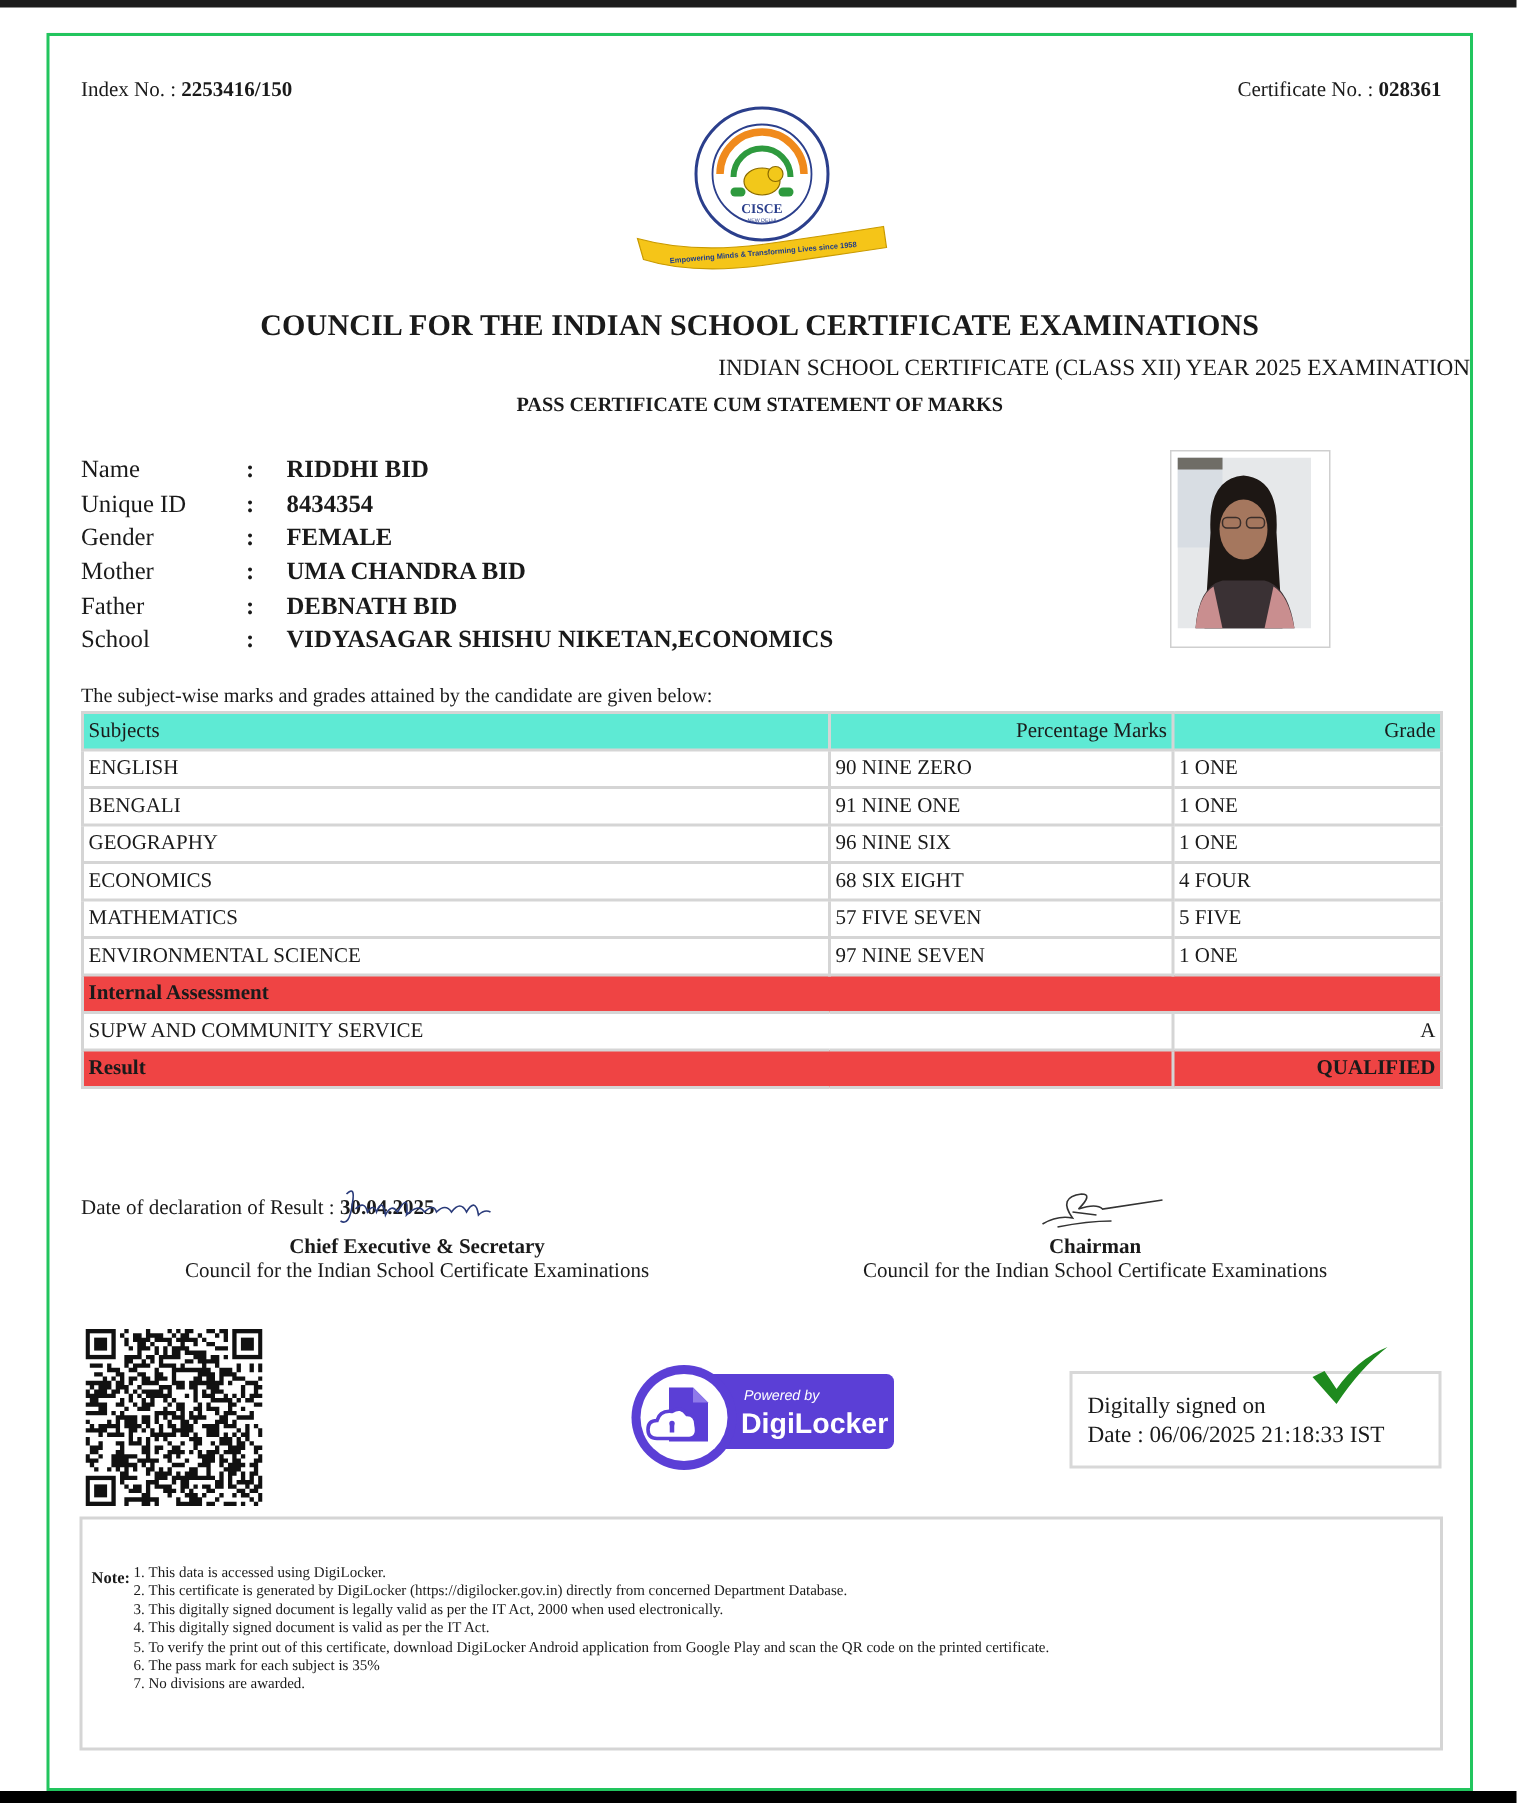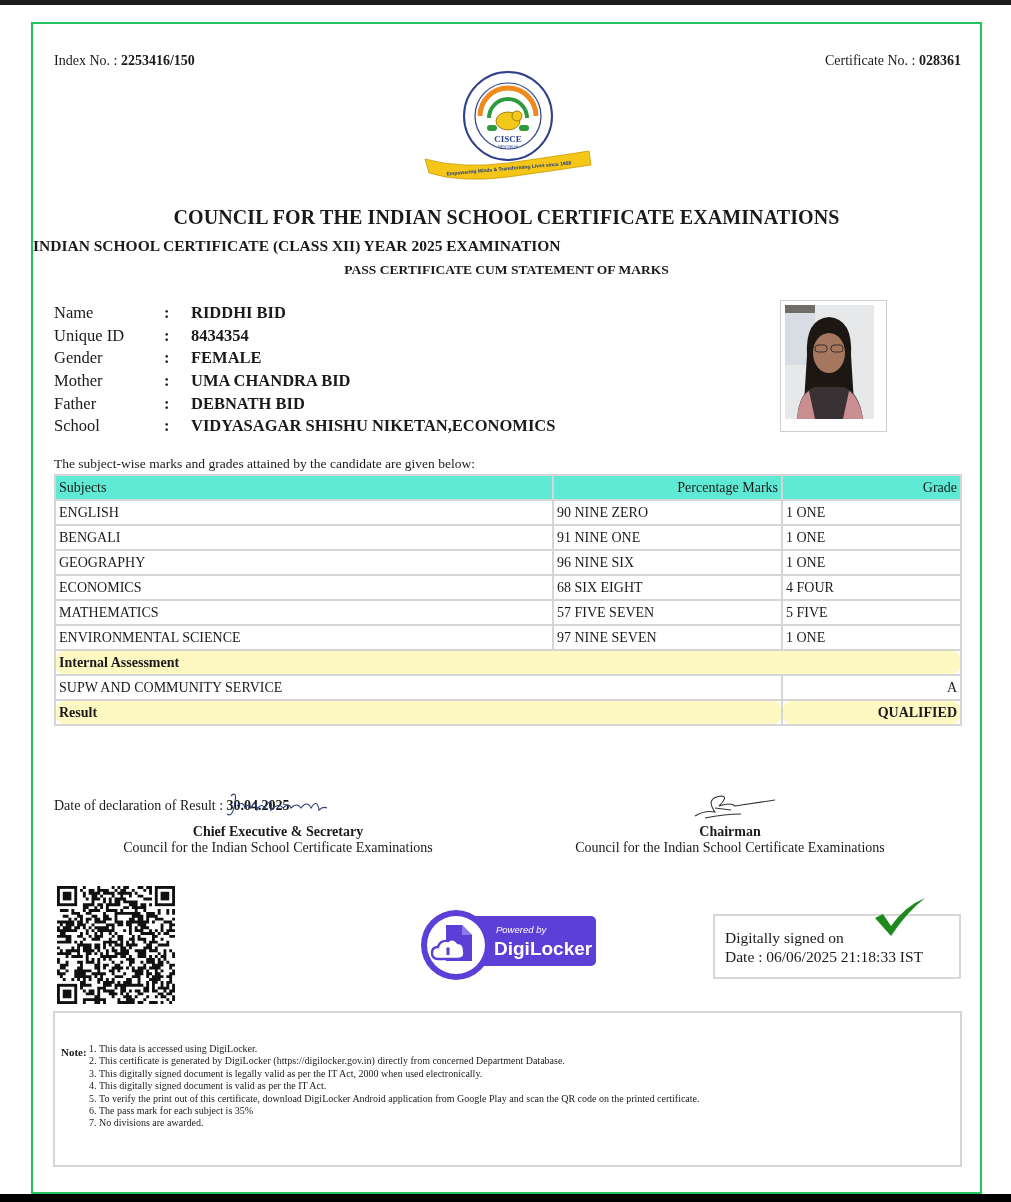--- a/index.html
+++ b/index.html
@@ -12,39 +12,39 @@
     .page {
       position: absolute; left: 31px; top: 22px; width: 947px; height: 1168px;
       border: 2px solid #22c55e; box-shadow: 0 0 1px #ddd; background: #fff;
     }
     .abs { position: absolute; }
     .hdr-left { left: 21px; top: 29px; font-size: 14px; }
     .hdr-right { right: 19px; top: 29px; font-size: 14px; }
     b { font-weight: bold; }
     .logo { left: 388px; top: 45px; width: 175px; height: 120px; }
     .title1 { left: 0; width: 947px; top: 182px; text-align: center; font-size: 20px; font-weight: bold; letter-spacing: 0.1px; }
-    .title2 { left: 0; width: 947px; top: 213px; text-align: left; font-size: 15.5px; font-weight: bold; }
+    .title2 { left: 0; width: 947px; top: 213px; text-align: right; font-size: 15.5px; font-weight: normal; }
     .title3 { left: 0; width: 947px; top: 238px; text-align: center; font-size: 13.5px; font-weight: bold; }
     .info { left: 21px; top: 278px; font-size: 16.5px; }
     .info-row { height: 22.6px; display: flex; align-items: center; white-space: nowrap; }
     .info-label { width: 110px; }
     .info-colon { width: 27px; font-weight: bold; }
     .info-value { font-weight: bold; }
     .photo {
       left: 747px; top: 276px; width: 97px; height: 122px; border: 1px solid #cfcfcf; padding: 4px; background: #fff;
     }
     .intro { left: 21px; top: 432px; font-size: 13.5px; }
     table.marks {
       position: absolute; left: 21px; top: 450px; width: 908px; border-collapse: collapse; font-size: 14px;
     }
     table.marks td {
       border: 2px solid #d5d5d5; height: 21px; padding: 1px 3px; vertical-align: middle;
     }
     table.marks tr.head td { background: #5eead4; }
-    table.marks tr.section td { background: #fef9c3; font-weight: bold; border-radius: 12px; }
+    table.marks tr.section td { background: #ef4444; font-weight: bold; }
     .c-subj { width: 490px; }
     .c-pct { width: 221px; }
     .center { text-align: right; }
     .declare { left: 21px; top: 730px; font-size: 14px; margin-top: 44px; }
     .sig1 { left: 60px; top: 764px; width: 370px; text-align: center; }
     .sig2 { left: 512px; top: 764px; width: 370px; text-align: center; }
     .sig-img { height: 36px; display: block; margin: 0 auto; }
     .sig-title { font-size: 14px; font-weight: bold; margin-top: 0px; }
     .sig-org { font-size: 14px; }
     .qr { left: 24px; top: 862px; width: 118px; height: 118px; }

